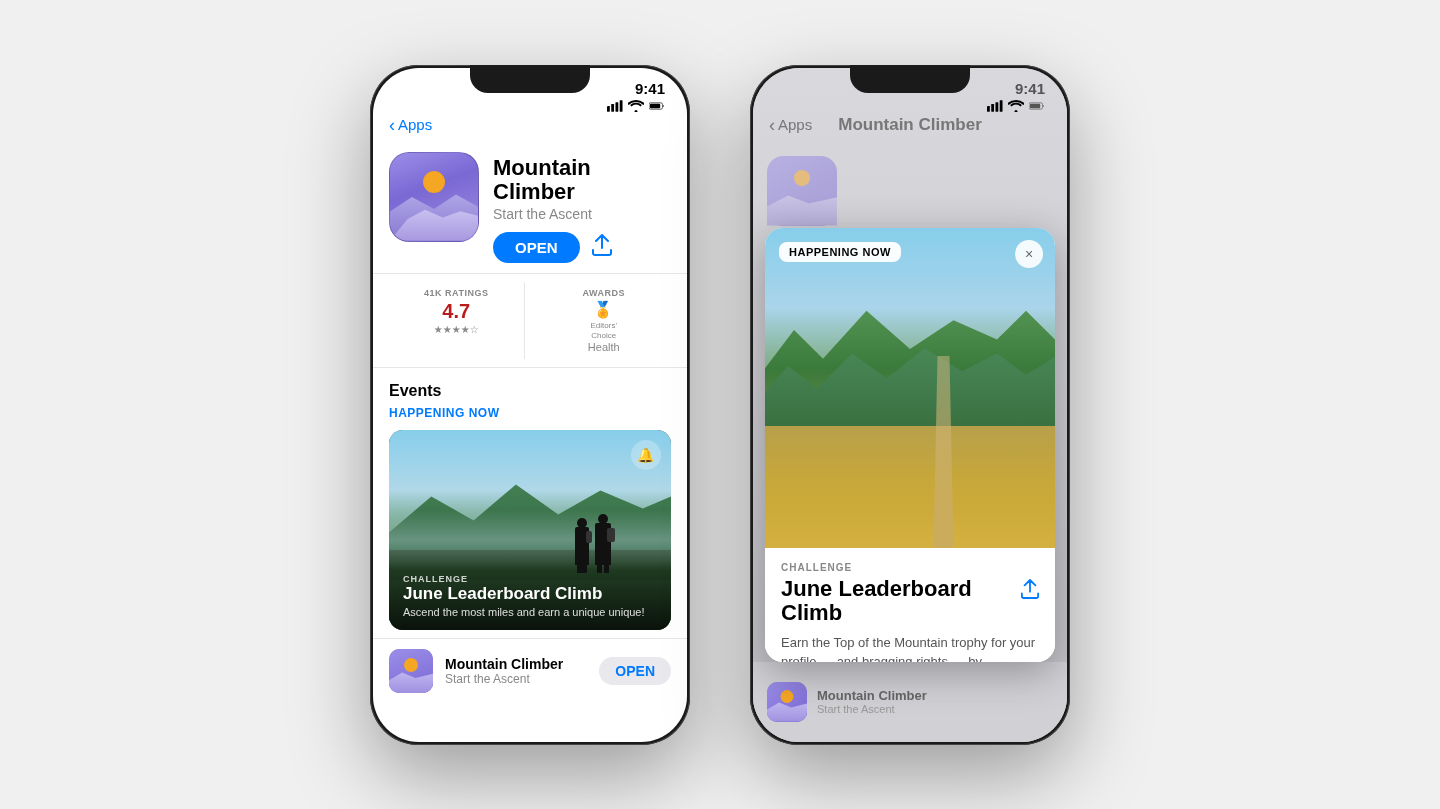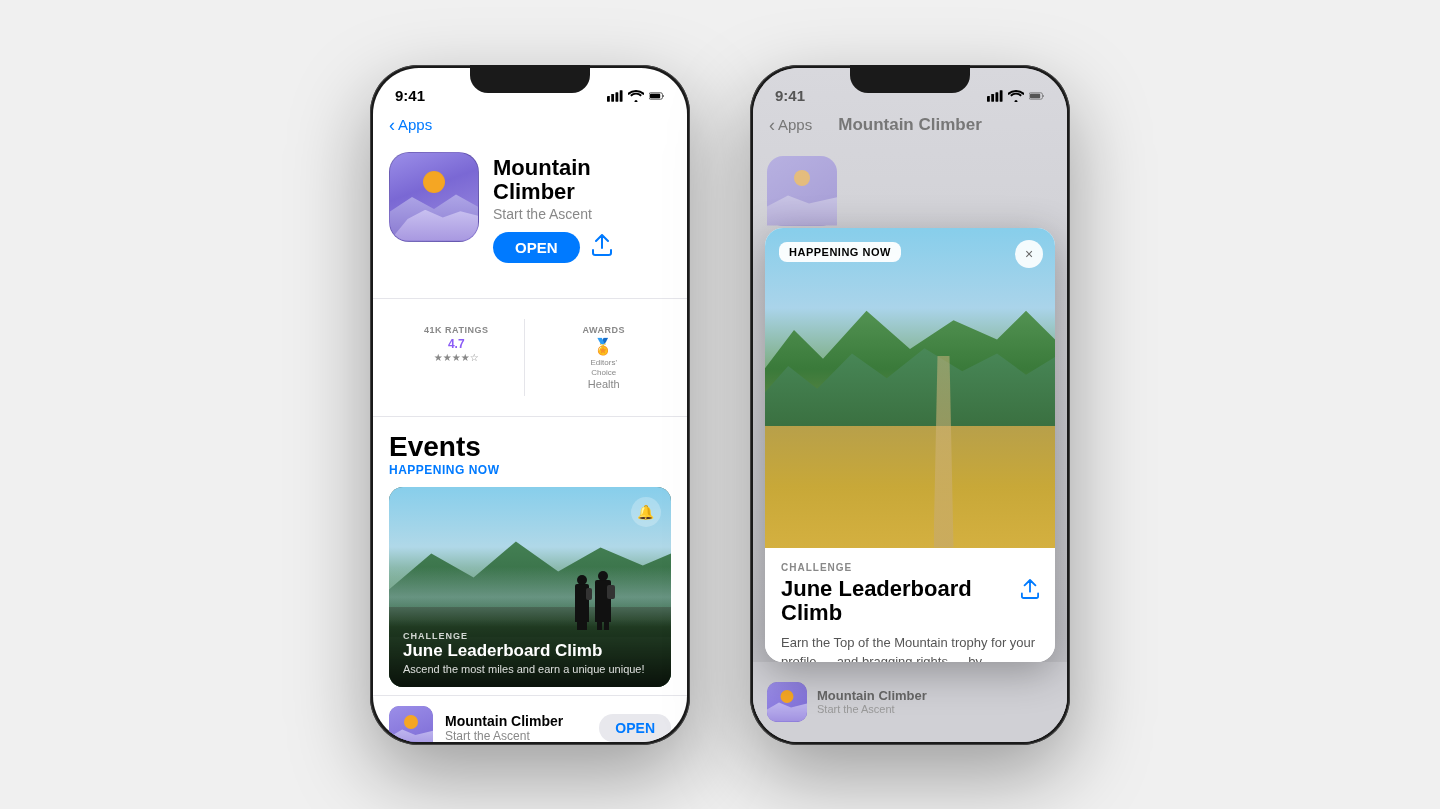--- a/index.html
+++ b/index.html
@@ -44,26 +44,27 @@
       height: 28px;
       background: #1a1a1a;
       border-radius: 0 0 18px 18px;
       z-index: 20;
     }
 
     
     .status-bar {
       display: flex;
       justify-content: space-between;
-      align-items: center;
+      align-items: flex-end;
       padding: 12px 22px 0;
       font-size: 13px;
       font-weight: 600;
       color: #000;
       height: 44px;
+      flex-direction: column;
     }
     .status-bar.light { color: #000; }
     .status-bar .time { font-size: 15px; font-weight: 700; }
     .status-icons { display: flex; gap: 5px; align-items: center; }
     .status-icons svg { width: 16px; height: 12px; fill: #000; }
 
     
     .nav-bar {
       display: flex;
       align-items: center;
@@ -131,70 +132,69 @@
       cursor: pointer;
     }
     .share-icon-btn {
       color: #007AFF;
       font-size: 20px;
     }
 
     
     .ratings-row {
       display: flex;
-      padding: 20px 16px;
+      padding: 8px 16px;
       border-top: 1px solid #e5e5ea;
       border-bottom: 1px solid #e5e5ea;
       gap: 12px;
-      margin-top: 25px;
     }
     .rating-item {
       flex: 1;
       display: flex;
       flex-direction: column;
       align-items: center;
       border-right: 1px solid #e5e5ea;
       padding: 6px 4px;
     }
     .rating-item:last-child { border-right: none; }
     .rating-label {
       font-size: 9px;
       color: #888;
       font-weight: 600;
       letter-spacing: 0.5px;
       text-transform: uppercase;
       margin-bottom: 2px;
     }
     .rating-value {
-      font-size: 12px;
-      font-weight: 700;
-      color: #8b5cf6;
+      font-size: 20px;
+      font-weight: 700;
+      color: #b91c1c;
     }
     .rating-sub {
       font-size: 11px;
       color: #888;
     }
     .stars { font-size: 10px; color: #888; margin-top: 1px; }
     .editors-badge {
       font-size: 9px;
       color: #888;
       text-align: center;
       line-height: 1.3;
     }
     .editors-icon { font-size: 16px; }
 
     
     .events-section {
       padding: 14px 16px 8px;
     }
     .events-title {
-      font-size: 28px;
+      font-size: 16px;
       font-weight: 700;
       color: #000;
-      margin-bottom: 0;
+      margin-bottom: 6px;
     }
     .happening-now {
       font-size: 12px;
       font-weight: 700;
       color: #007AFF;
       letter-spacing: 0.5px;
       margin-bottom: 10px;
     }
 
     

